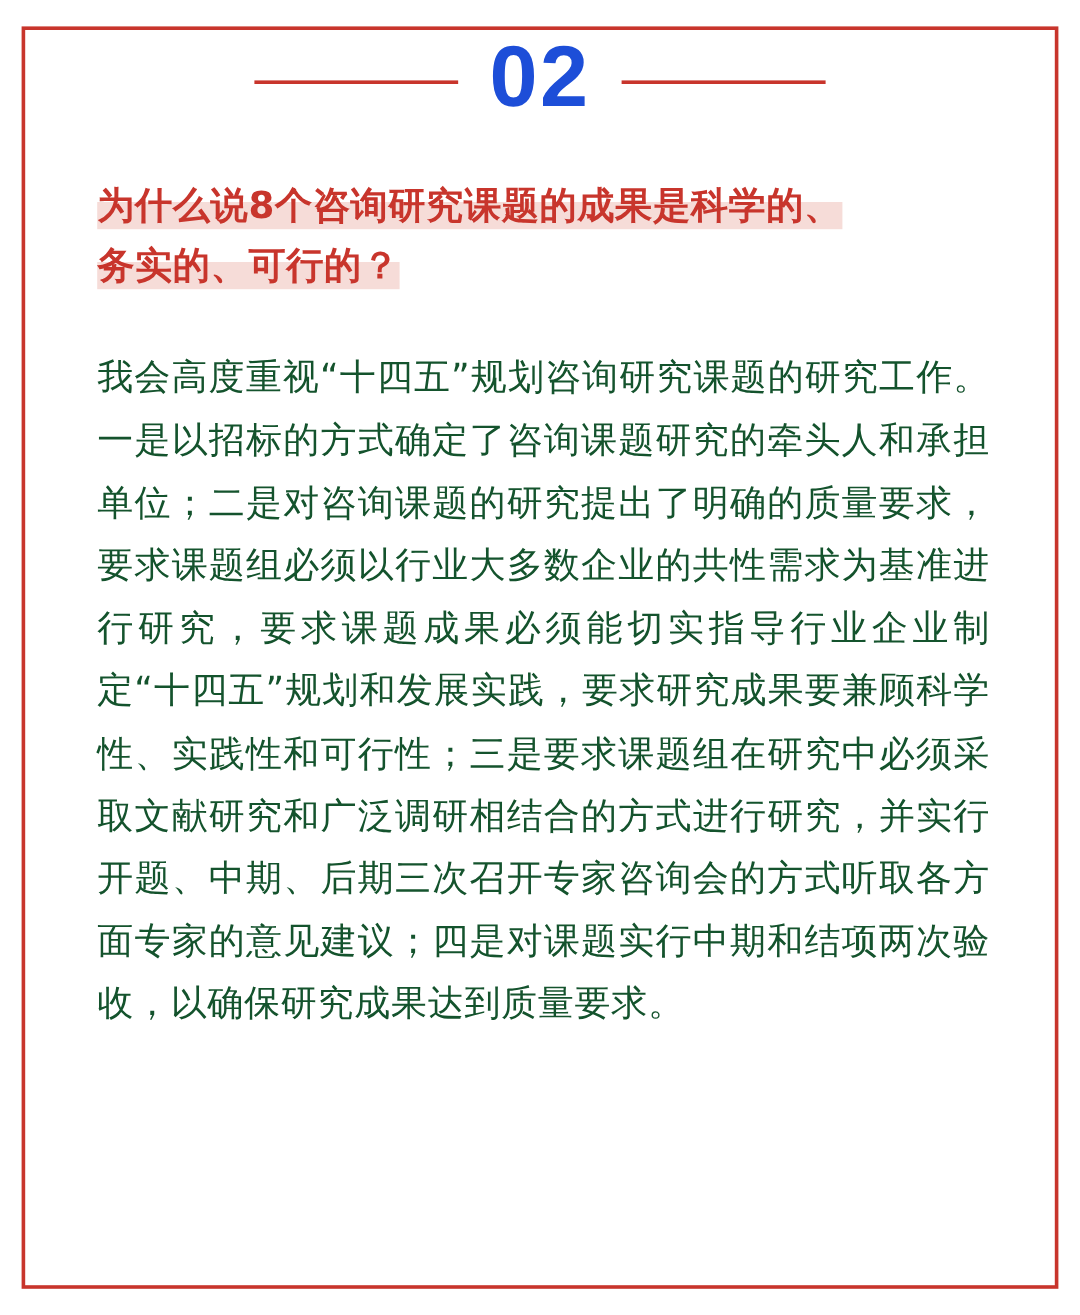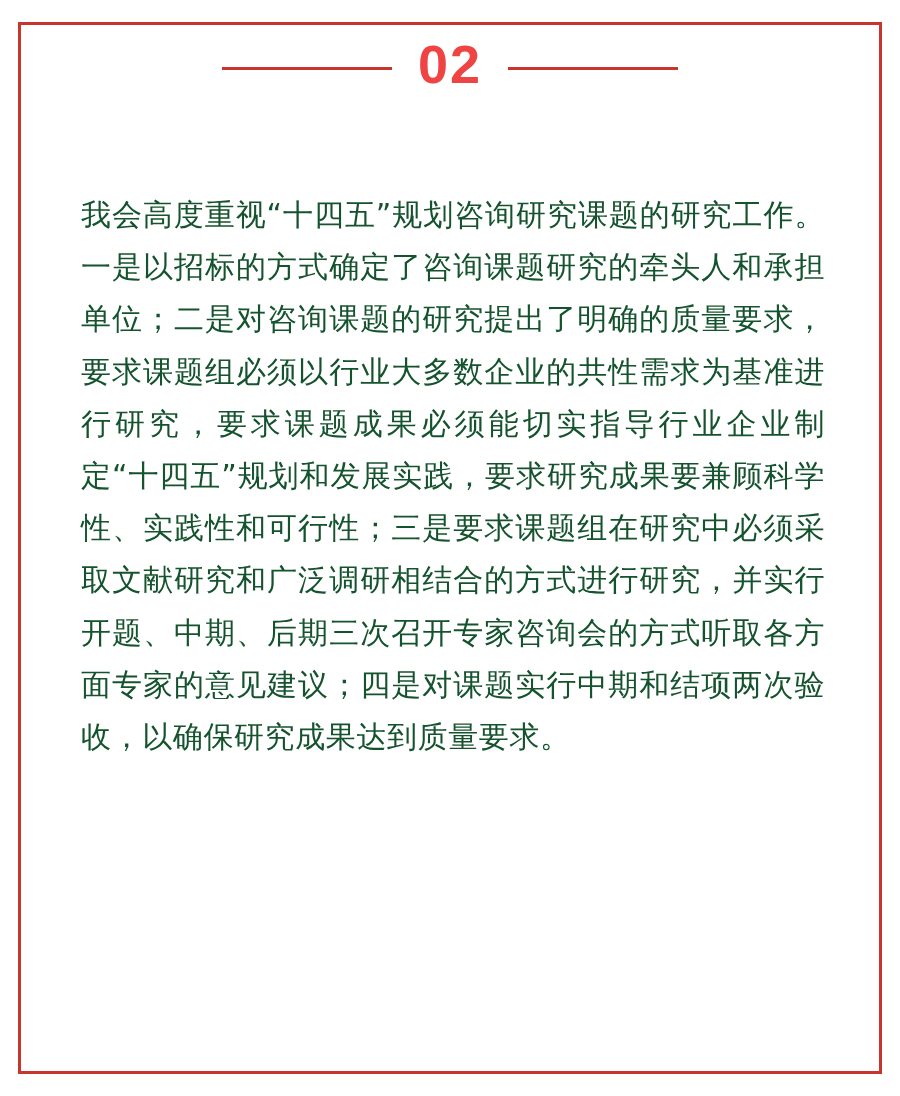--- a/index.html
+++ b/index.html
@@ -45,23 +45,23 @@
   }
   .number-box {
     background: #ffffff;
     padding: 0 26px;
     display: flex;
     align-items: center;
     justify-content: center;
   }
   .number {
     font-family: "Liberation Sans", sans-serif;
-    font-size: 54px;
+    font-size: 72px;
     font-weight: bold;
-    color: #ef4444;
+    color: #1d4ed8;
     line-height: 1;
     letter-spacing: 2px;
     transform: translateY(-4px);
   }
 
   .content {
     position: absolute;
     left: 60px;
     top: 122px;
     width: 744px;
@@ -91,20 +91,24 @@
     letter-spacing: 0.6px;
     text-align: justify;
     text-justify: inter-ideograph;
   }
 </style>
 </head>
 <body>
 
 <div class="card">
   <div class="content">
+    <h2 class="heading">
+      <span class="hl">为什么说8个咨询研究课题的成果是科学的、</span><br>
+      <span class="hl">务实的、可行的？</span>
+    </h2>
     <p class="body-text">我会高度重视“十四五”规划咨询研究课题的研究工作。一是以招标的方式确定了咨询课题研究的牵头人和承担单位；二是对咨询课题的研究提出了明确的质量要求，要求课题组必须以行业大多数企业的共性需求为基准进行研究，要求课题成果必须能切实指导行业企业制定“十四五”规划和发展实践，要求研究成果要兼顾科学性、实践性和可行性；三是要求课题组在研究中必须采取文献研究和广泛调研相结合的方式进行研究，并实行开题、中期、后期三次召开专家咨询会的方式听取各方面专家的意见建议；四是对课题实行中期和结项两次验收，以确保研究成果达到质量要求。</p>
   </div>
 </div>
 
 <div class="number-band">
   <div class="rule"></div>
   <div class="number-box">
     <span class="number">02</span>
   </div>
   <div class="rule"></div>

